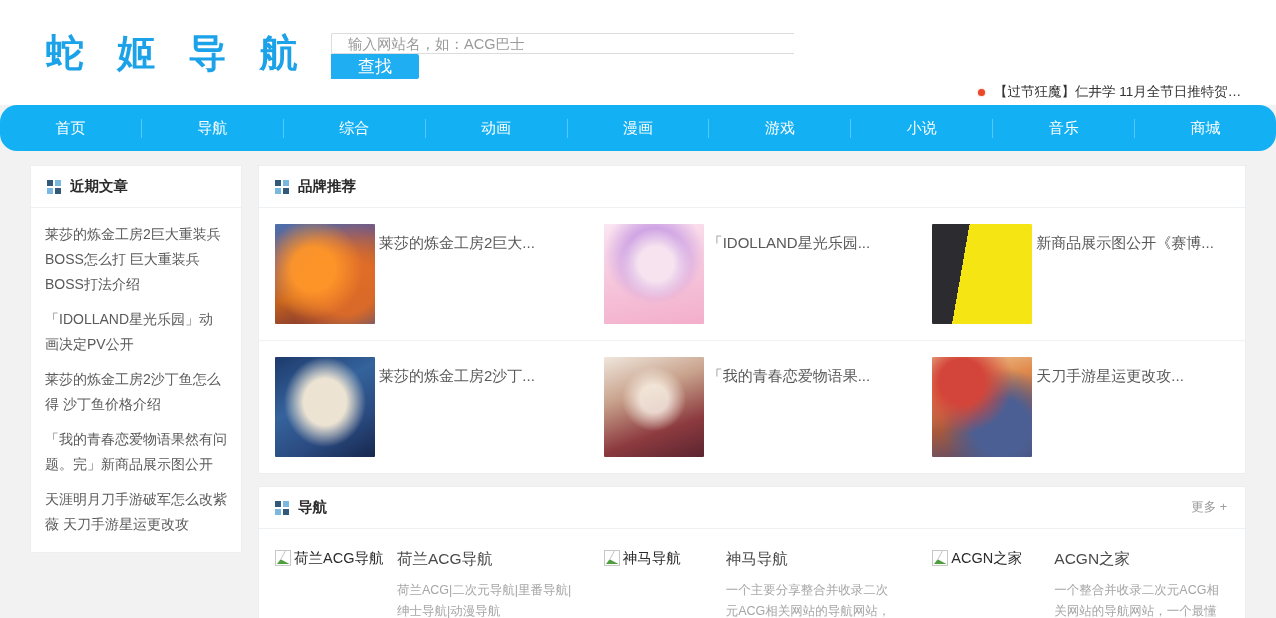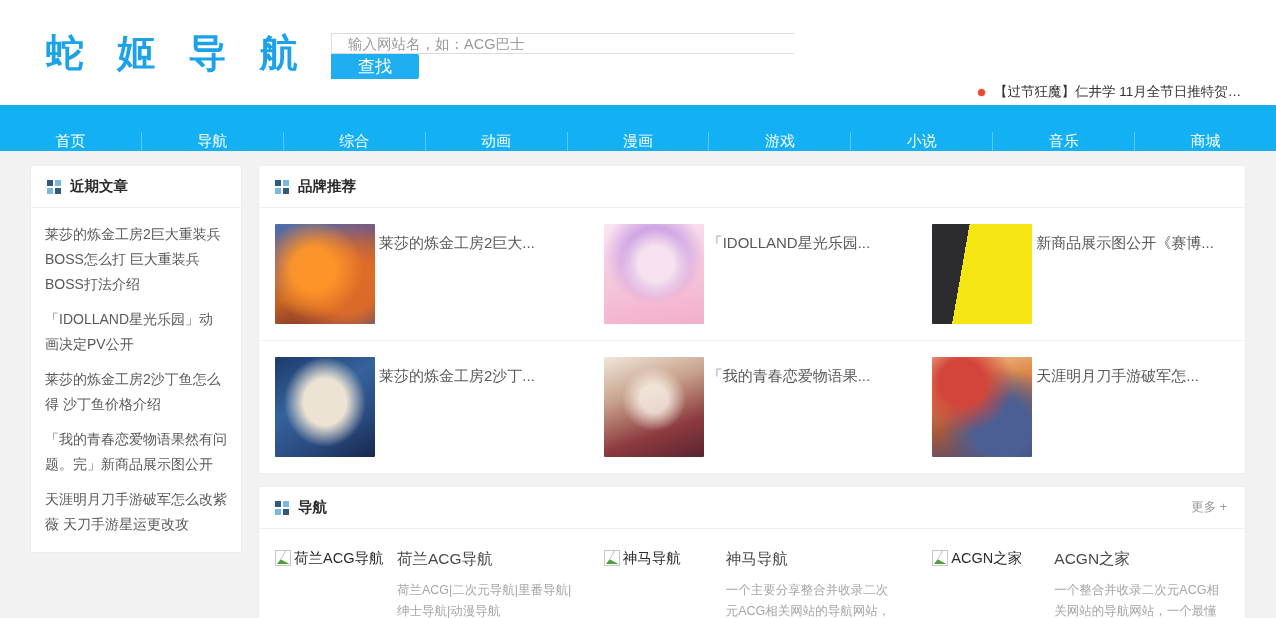--- a/index.html
+++ b/index.html
@@ -90,21 +90,22 @@
     text-overflow: ellipsis;
     max-width: 266px;
     cursor: pointer;
   }
 
   
   .nav {
     height: 46px;
     background: #14b0f4;
     display: flex;
-    align-items: flex-end;
+    align-items: center;
+    border-radius: 17px;
   }
   .nav-item {
     flex: 1 1 0;
     display: flex;
     align-items: center;
     justify-content: center;
     color: #ffffff;
     font-size: 15px;
     cursor: pointer;
     border-right: 1px solid #55c9fb;
@@ -391,21 +392,21 @@
         <div class="card">
           <div class="thumb th-atelier-sardine"></div>
           <div class="card-title">莱莎的炼金工房2沙丁...</div>
         </div>
         <div class="card">
           <div class="thumb th-oregairu"></div>
           <div class="card-title">「我的青春恋爱物语果...</div>
         </div>
         <div class="card">
           <div class="thumb th-tianya"></div>
-          <div class="card-title">天涯明月刀手游破军怎...</div>
+          <div class="card-title">天刀手游星运更改攻...</div>
         </div>
       </div>
     </div>
 
     <div class="panel">
       <div class="panel-head">
         <span class="grid-icon">
             <i></i>
             <i></i>
             <i></i>

